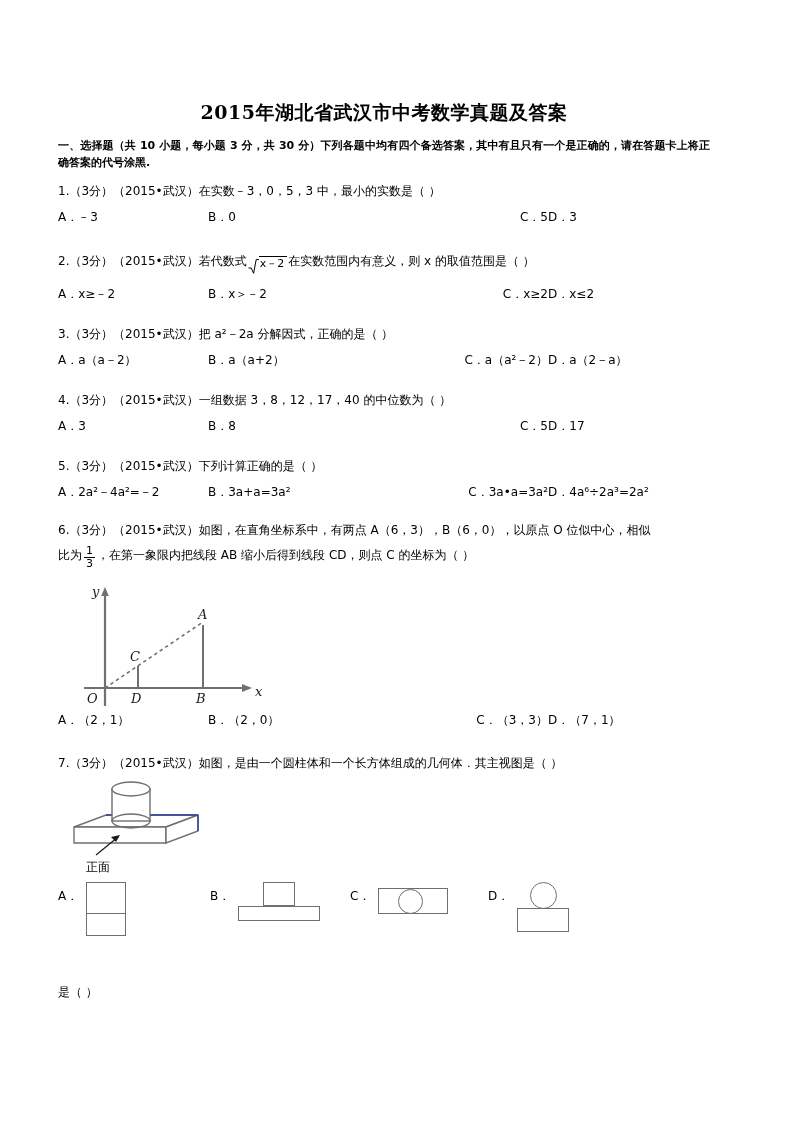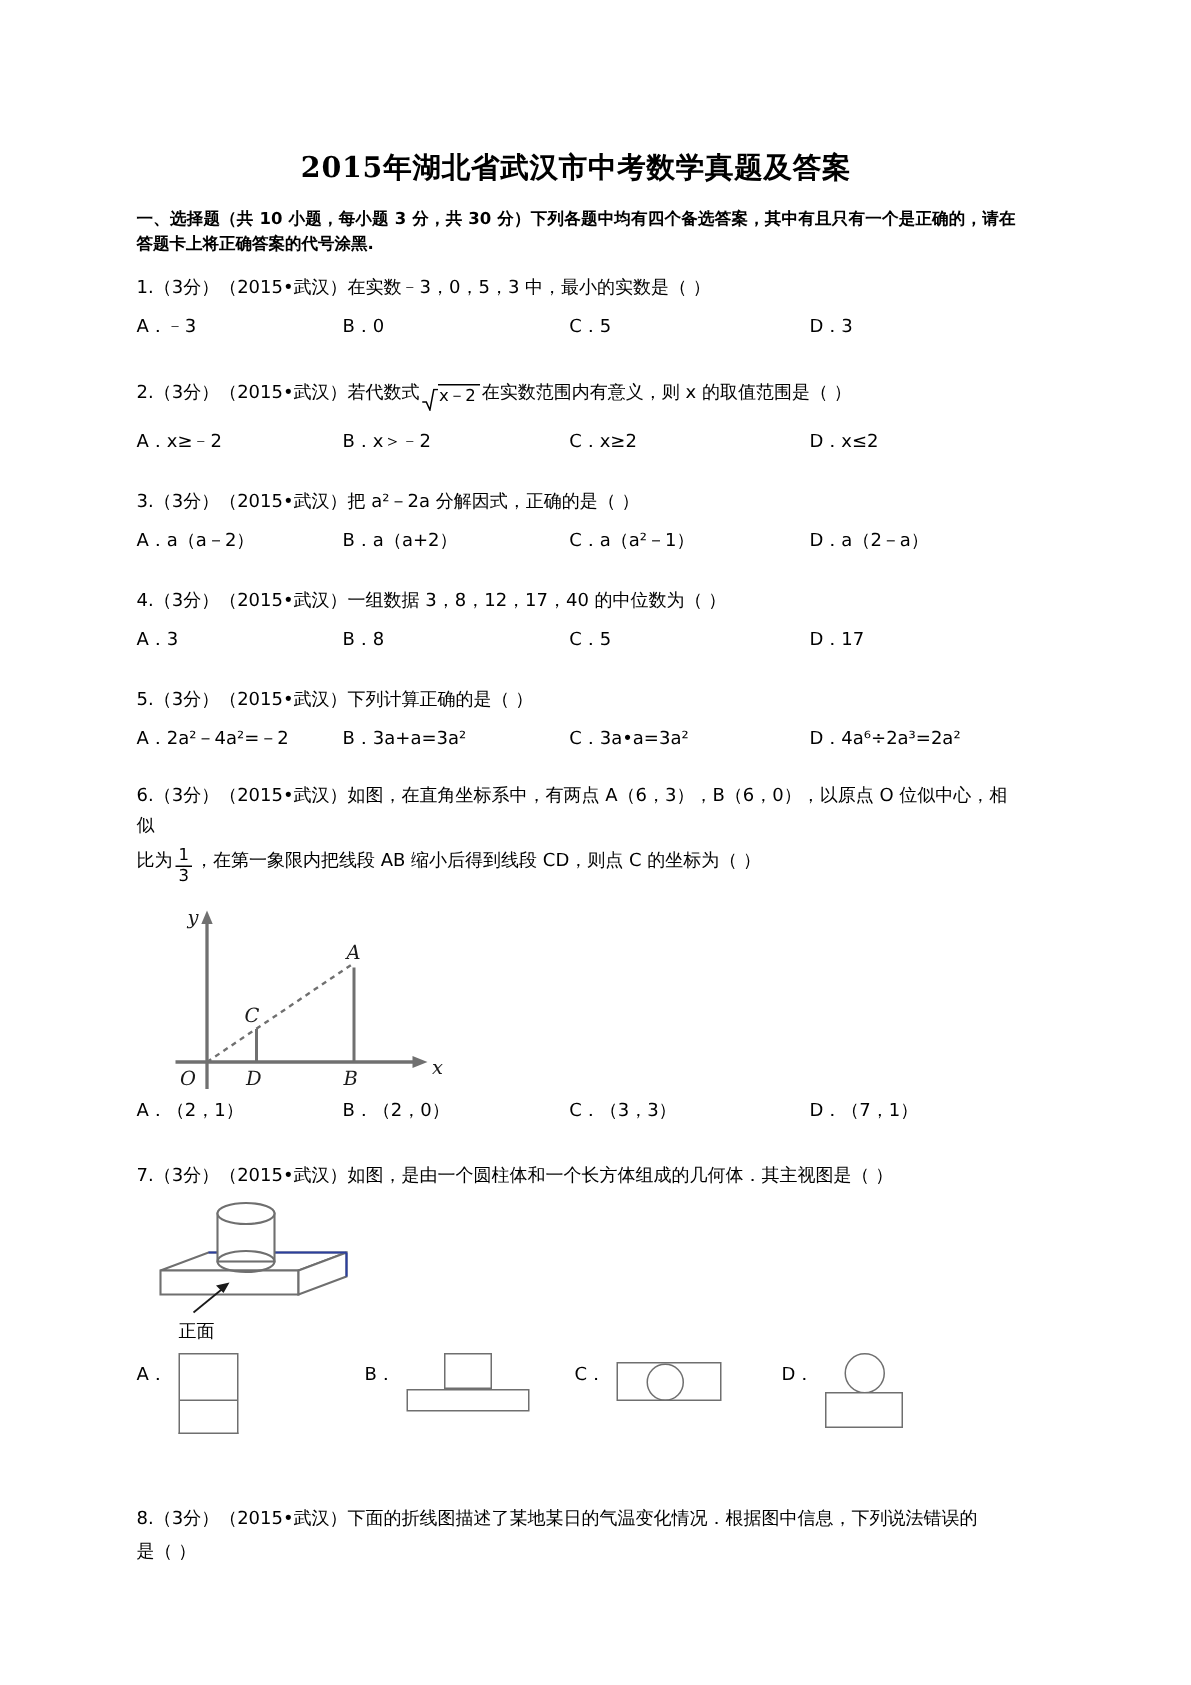--- a/index.html
+++ b/index.html
@@ -13,21 +13,21 @@
     font-family: "DejaVu Sans", "Liberation Sans", sans-serif;
     color: #000000;
     position: relative;
     overflow: hidden;
   }
   .page {
     position: relative;
     width: 768px;
     height: 1123px;
     box-sizing: border-box;
-    padding: 0 91px;
+    padding: 0 58px;
   }
   .doc-title {
     text-align: center;
     font-size: 19px;
     font-weight: bold;
     letter-spacing: 0.5px;
     margin: 0;
     padding-top: 101px;
     line-height: 1.2;
     font-family: "DejaVu Serif", "Liberation Serif", serif;
@@ -51,21 +51,21 @@
   .opts {
     display: flex;
     font-size: 12px;
     margin-top: 7px;
   }
   .opt {
     white-space: nowrap;
   }
   .opt.o1 { width: 150px; }
   .opt.o2 { width: 165px; }
-  .opt.o3 { width: 175px; }
+  .opt.o3 { width: 175px; text-align: right; }
   .opt.o4 { width: 150px; }
 
   
   .radical {
     display: inline-block;
     position: relative;
     padding-left: 11px;
     margin: 0 1px;
     vertical-align: -2px;
     text-decoration: underline;
@@ -160,21 +160,21 @@
       <div class="opt o3"><span>C．</span><span>x≥2</span></div>
       <div class="opt o4"><span>D．</span><span>x≤2</span></div>
     </div>
   </div>
 
   <div class="q" style="margin-top:22px">
     <div class="q-stem">3.（3分）（2015•武汉）把 a²－2a 分解因式，正确的是（      ）</div>
     <div class="opts">
       <div class="opt o1"><span>A．</span><span>a（a－2）</span></div>
       <div class="opt o2"><span>B．</span><span>a（a+2）</span></div>
-      <div class="opt o3"><span>C．</span><span>a（a²－1）</span></div>
+      <div class="opt o3"><span>C．</span><span>a（a²－2）</span></div>
       <div class="opt o4"><span>D．</span><span>a（2－a）</span></div>
     </div>
   </div>
 
   <div class="q" style="margin-top:22px">
     <div class="q-stem">4.（3分）（2015•武汉）一组数据 3，8，12，17，40 的中位数为（      ）</div>
     <div class="opts">
       <div class="opt o1"><span>A．</span><span>3</span></div>
       <div class="opt o2"><span>B．</span><span>8</span></div>
       <div class="opt o3"><span>C．</span><span>5</span></div>
@@ -283,17 +283,16 @@
         <span class="lbl">D．</span>
         <span class="shape-stack">
           <span class="circ" style="display:block;width:27px;height:27px;margin-left:13px;"></span>
           <span class="bx" style="display:block;width:52px;height:24px;margin-top:-1px;"></span>
         </span>
       </div>
     </div>
   </div>
 
   <div class="q" style="margin-top:29px">
-    <div class="q-stem">8.（3分）（2015•武汉）下面的折线图描述了某地某日的气温变化情况．根据图中信息，下列说法错误的</div>
     <div class="q-stem" style="margin-top:3px">是（      ）</div>
   </div>
 
 </div>
 
 </body></html>

